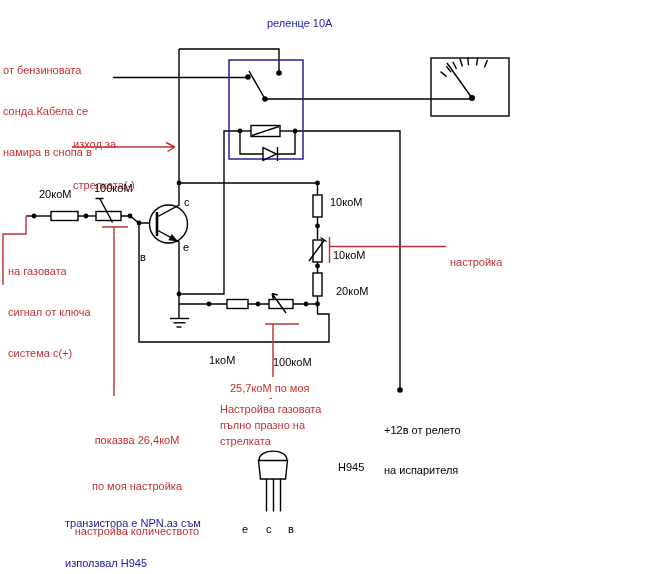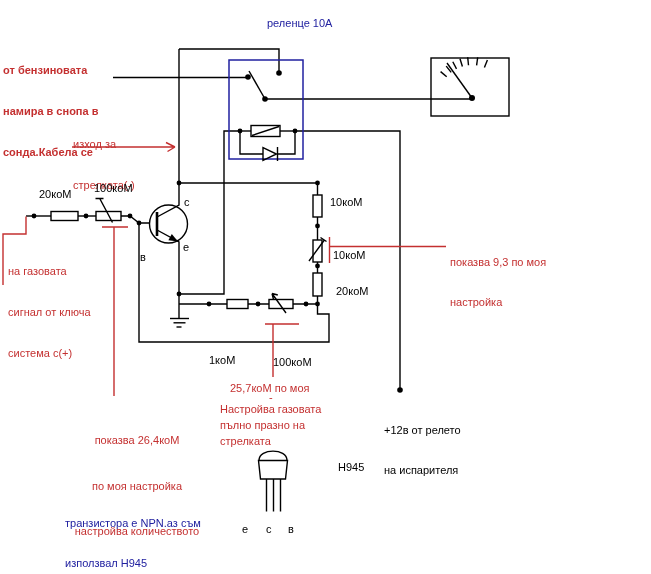--- a/index.html
+++ b/index.html
@@ -167,24 +167,24 @@
 
     <g>
       <path d="M259,460.5 C259,448 287,448 287,460.5" fill="none" stroke="#000" stroke-width="1.4"></path>
       <polygon points="258.5,460.5 287.5,460.5 285.5,479 260.5,479" fill="#fff" stroke="#000" stroke-width="1.4"></polygon>
       <path d="M266.5,479 V511.5 M273.5,479 V511.5 M280.5,479 V511.5" class="wire"></path>
     </g>
   </svg>
 
   <span class="txt blue" style="left:267px;top:16px;">реленце 10А</span>
 
-  <div class="block red lh17" style="left:3px;top:38px;font-weight:bold;">
+  <div class="block red lh17" style="left:3px;top:38px;">
     <div>от бензиновата</div>
+    <div>сонда.Кабела се</div>
     <div>намира в снопа в</div>
-    <div>сонда.Кабела се</div>
   </div>
 
   <div class="block red lh17" style="left:73px;top:112px;">
     <div>изход за</div>
     <div>стрелката(-)</div>
   </div>
 
   <div class="block red lh17" style="left:8px;top:239px;">
     <div>на газовата</div>
     <div>сигнал от ключа</div>
@@ -196,21 +196,20 @@
   <span class="txt" style="left:184px;top:195px;">с</span>
   <span class="txt" style="left:183px;top:240px;">е</span>
   <span class="txt" style="left:140px;top:250px;">в</span>
   <span class="txt" style="left:330px;top:195px;">10коМ</span>
   <span class="txt" style="left:333px;top:248px;">10коМ</span>
   <span class="txt" style="left:336px;top:284px;">20коМ</span>
   <span class="txt" style="left:209px;top:353px;text-align:right;">1коМ</span>
   <span class="txt" style="left:273px;top:355px;">100коМ</span>
 
   <div class="block red lh16" style="left:450px;top:230px;">
-    <div>показва 9,3 по моя</div>
     <div>настройка</div>
   </div>
 
   <span class="txt red" style="left:230px;top:381px;text-align:right;">25,7коМ по моя</span>
   <span class="txt red" style="left:269px;top:390px;">-</span>
   <span class="txt red" style="left:220px;top:402px;">Настройва газовата</span>
   <span class="txt red" style="left:220px;top:418px;">пълно празно на</span>
   <span class="txt red" style="left:220px;top:434px;">стрелката</span>
 
   <div class="block red lh215 center" style="left:53px;top:406px;width:168px;">

